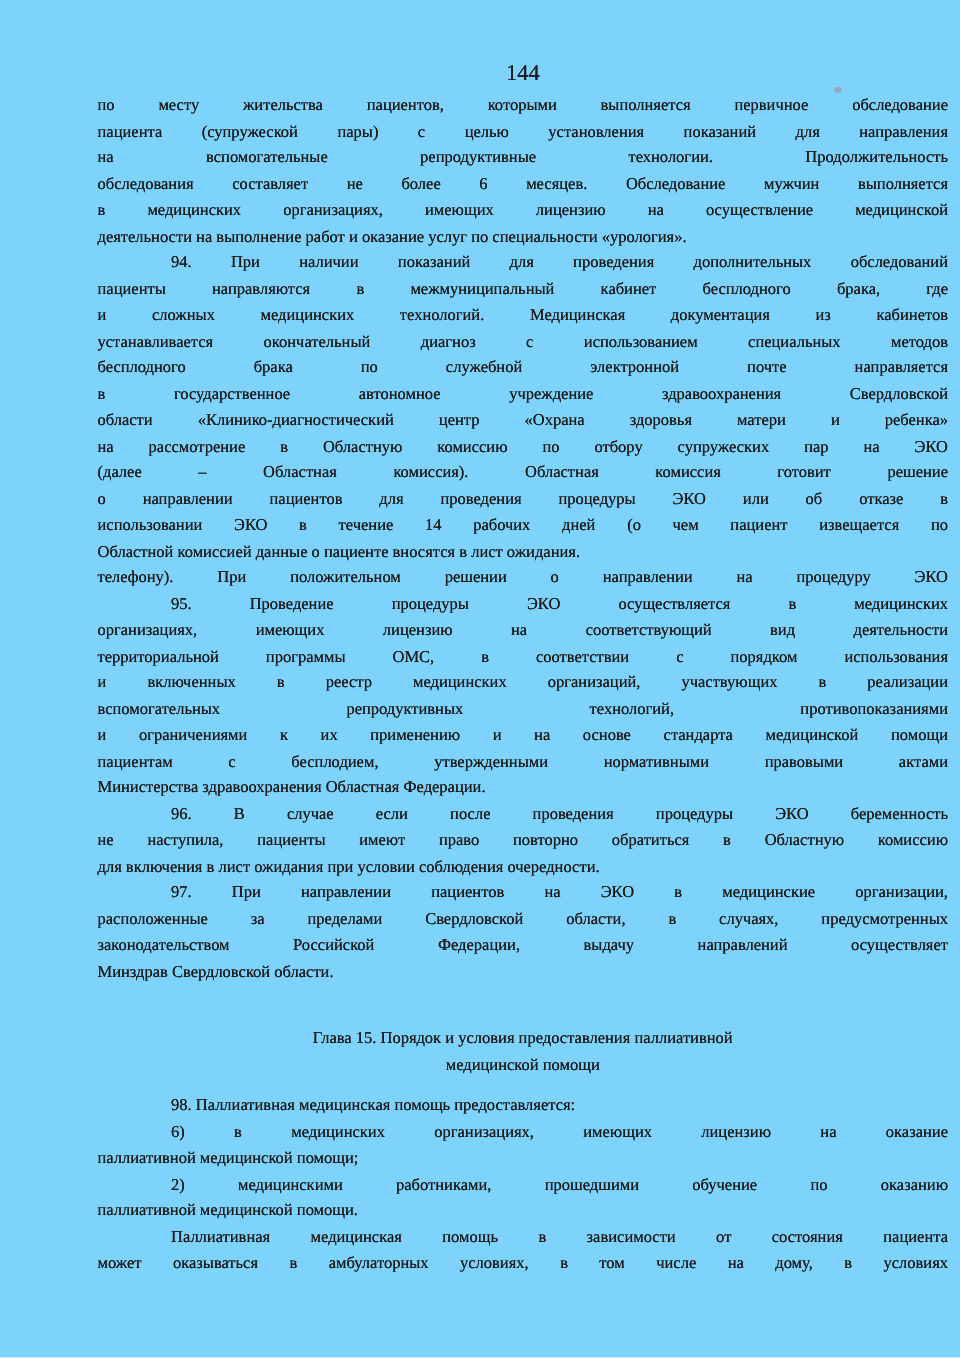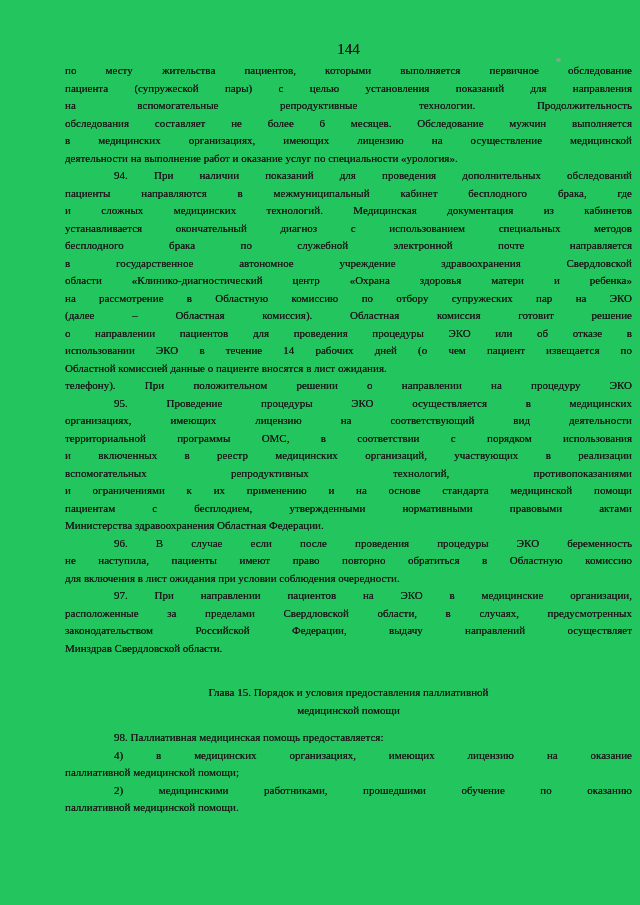--- a/index.html
+++ b/index.html
@@ -1,20 +1,20 @@
 <!DOCTYPE html>
 <html><head>
 <meta charset="utf-8">
 <style>
   html, body { margin: 0; padding: 0; background: #ffffff; }
   .page {
     position: relative;
     width: 640px;
     height: 905px;
-    background: #22c55e;
+    background: #7dd3fc;
     overflow: hidden;
     font-family: "Liberation Serif", "DejaVu Serif", serif;
     color: #1b1b1b;
     text-shadow: 0 0 0.4px currentColor; 
   }
   .page-number {
     position: absolute;
     top: 41px;
     left: 65px;
     width: 567px;
@@ -108,22 +108,26 @@
         <div class="line last">Минздрав Свердловской области.</div>
       </div>
       <div class="block heading">
         <div class="line">Глава 15. Порядок и условия предоставления паллиативной</div>
         <div class="line">медицинской помощи</div>
       </div>
       <div class="block paragraph">
         <div class="line first last">98. Паллиативная медицинская помощь предоставляется:</div>
       </div>
       <div class="block paragraph">
-        <div class="line first">4) в медицинских организациях, имеющих лицензию на оказание</div>
+        <div class="line first">6) в медицинских организациях, имеющих лицензию на оказание</div>
         <div class="line last">паллиативной медицинской помощи;</div>
       </div>
       <div class="block paragraph">
         <div class="line first">2) медицинскими работниками, прошедшими обучение по оказанию</div>
         <div class="line last">паллиативной медицинской помощи.</div>
       </div>
+      <div class="block paragraph">
+        <div class="line first">Паллиативная медицинская помощь в зависимости от состояния пациента</div>
+        <div class="line">может оказываться в амбулаторных условиях, в том числе на дому, в условиях</div>
+      </div>
     </div>
   <div class="scan-speck"></div>
 </div>
 
 </body></html>

